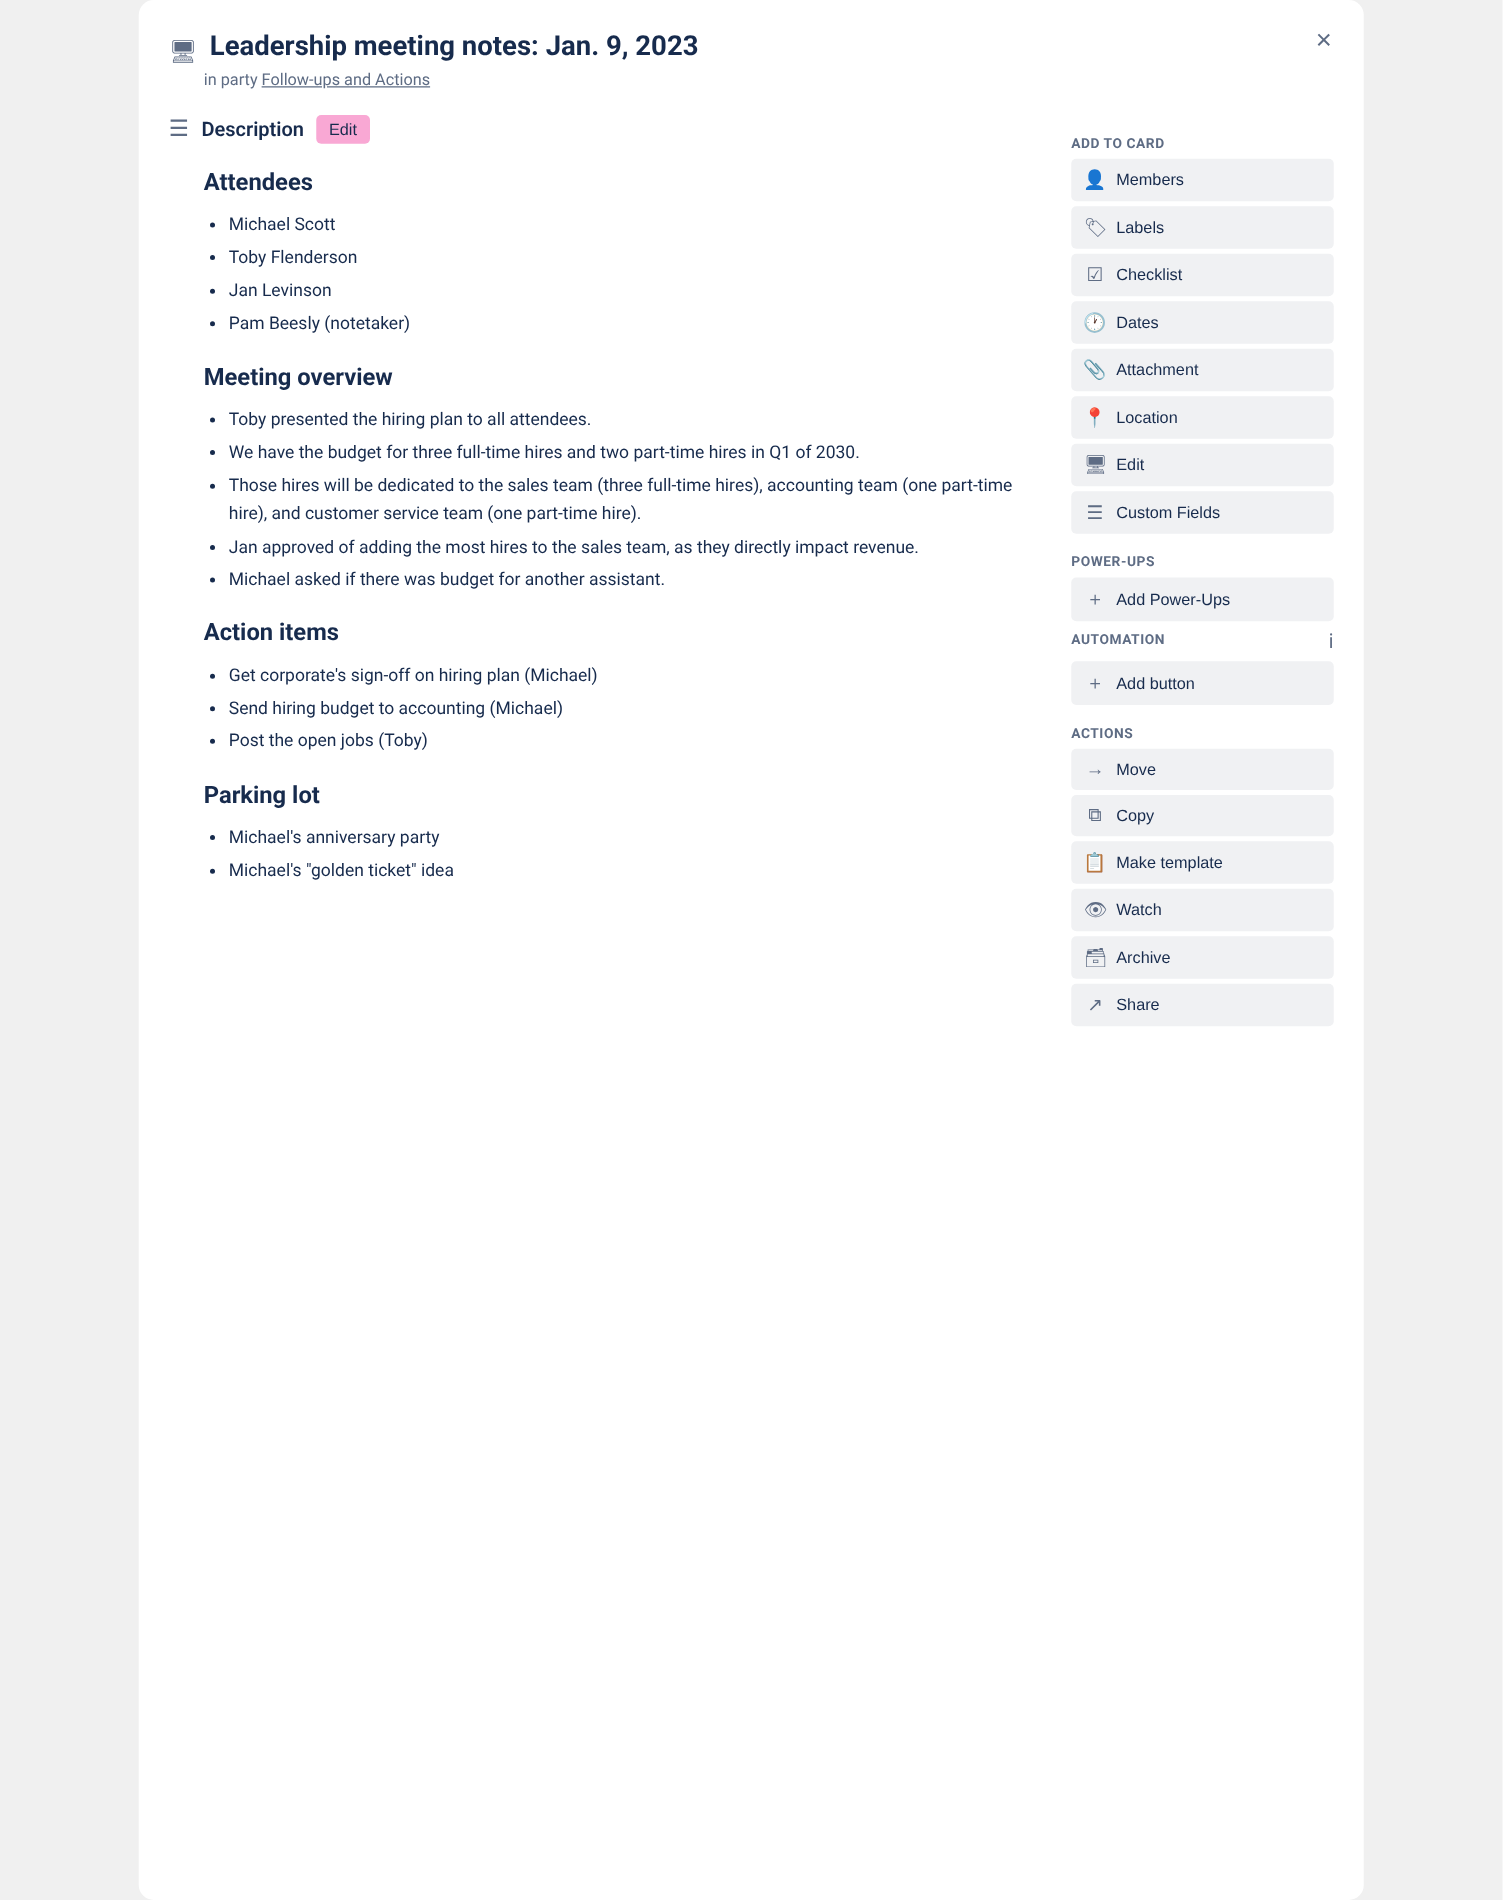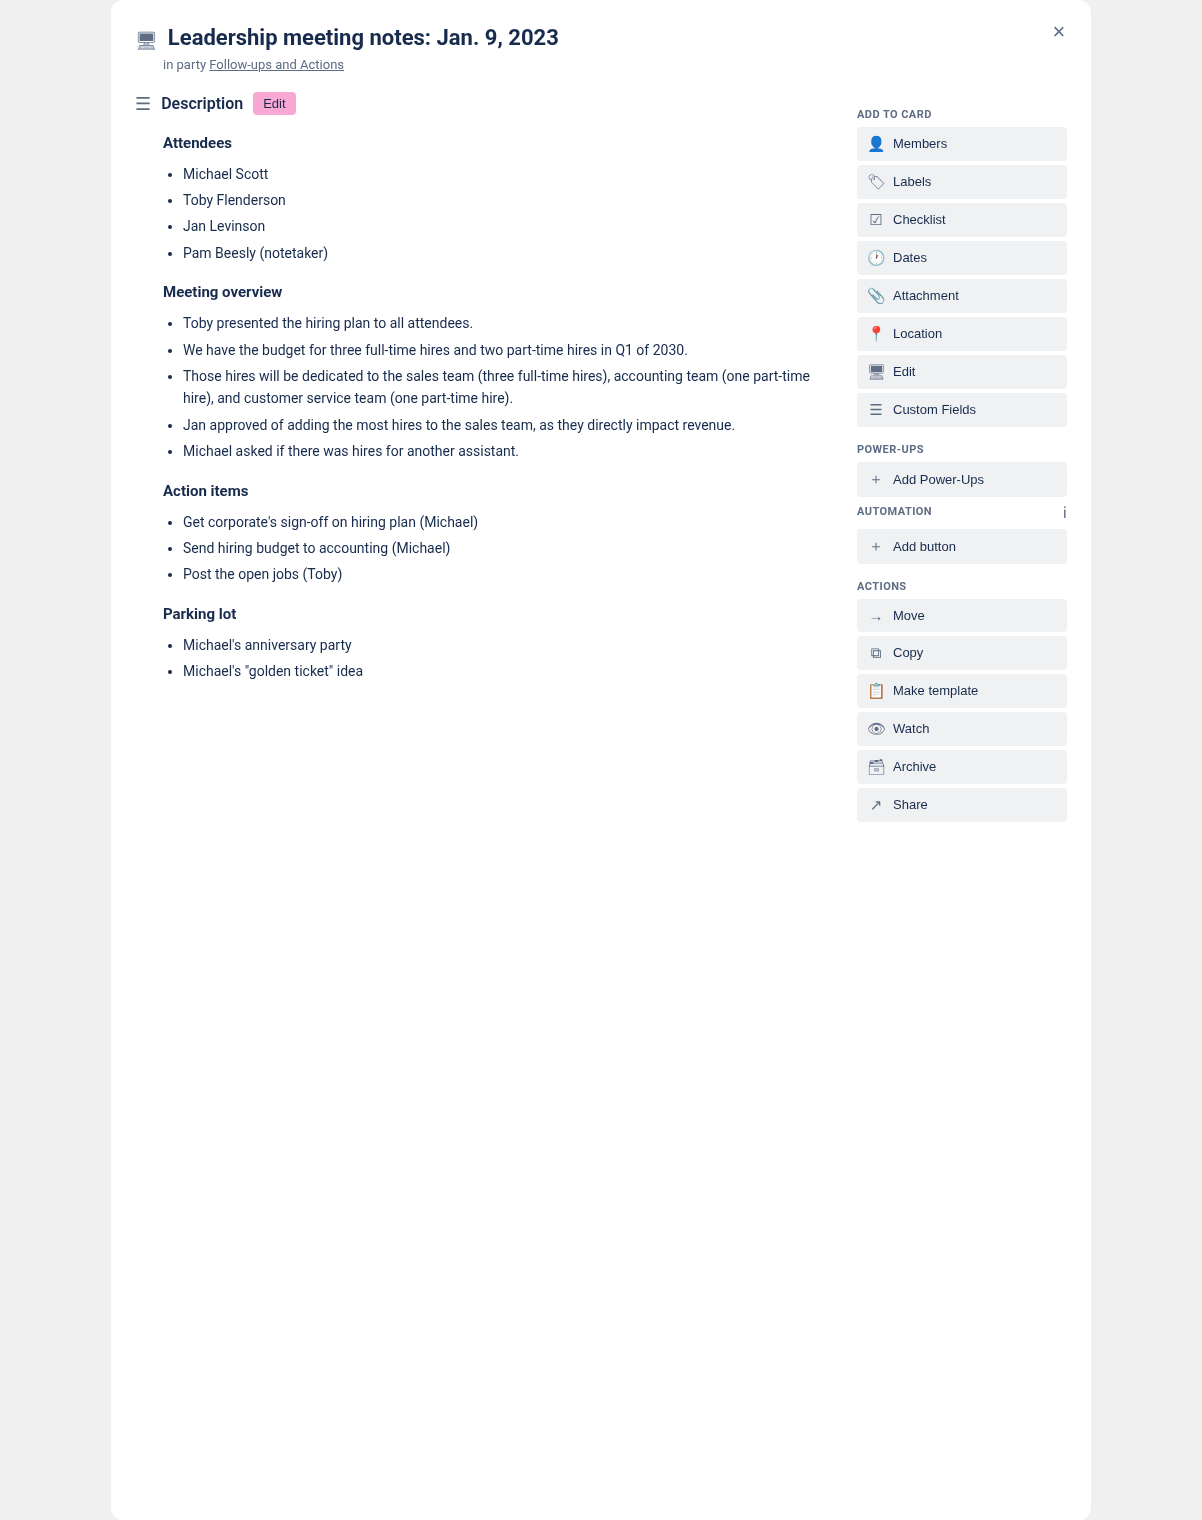--- a/index.html
+++ b/index.html
@@ -103,21 +103,21 @@
       color: #172b4d;
       cursor: pointer;
     }
     .description-body {
       font-size: 14px;
       color: #172b4d;
       line-height: 1.6;
       padding-left: 28px;
     }
     .description-body h3 {
-      font-size: 15px;
+      font-size: 19px;
       font-weight: 700;
       color: #172b4d;
       margin-top: 16px;
       margin-bottom: 8px;
     }
     .description-body ul {
       padding-left: 20px;
       margin-bottom: 4px;
     }
     .description-body li {
@@ -209,21 +209,21 @@
             <li>Pam Beesly (notetaker)</li>
           </ul>
           <h3>Meeting overview</h3>
           <ul>
             <li>Toby presented the hiring plan to all attendees.</li>
             <li>We have the budget for three full-time hires and two part-time hires in Q1 of 2030.</li>
             <li>Those hires will be dedicated to the sales team (three full-time hires), accounting team (one part-time hire), and customer service team (one part-time hire).</li>
           </ul>
           <ul>
             <li>Jan approved of adding the most hires to the sales team, as they directly impact revenue.</li>
-            <li>Michael asked if there was hires for another assistant.</li>
+            <li>Michael asked if there was budget for another assistant.</li>
           </ul>
           <h3>Action items</h3>
           <ul>
             <li>Get corporate's sign-off on hiring plan (Michael)</li>
             <li>Send hiring budget to accounting (Michael)</li>
             <li>Post the open jobs (Toby)</li>
           </ul>
           <h3>Parking lot</h3>
           <ul>
             <li>Michael's anniversary party</li>

